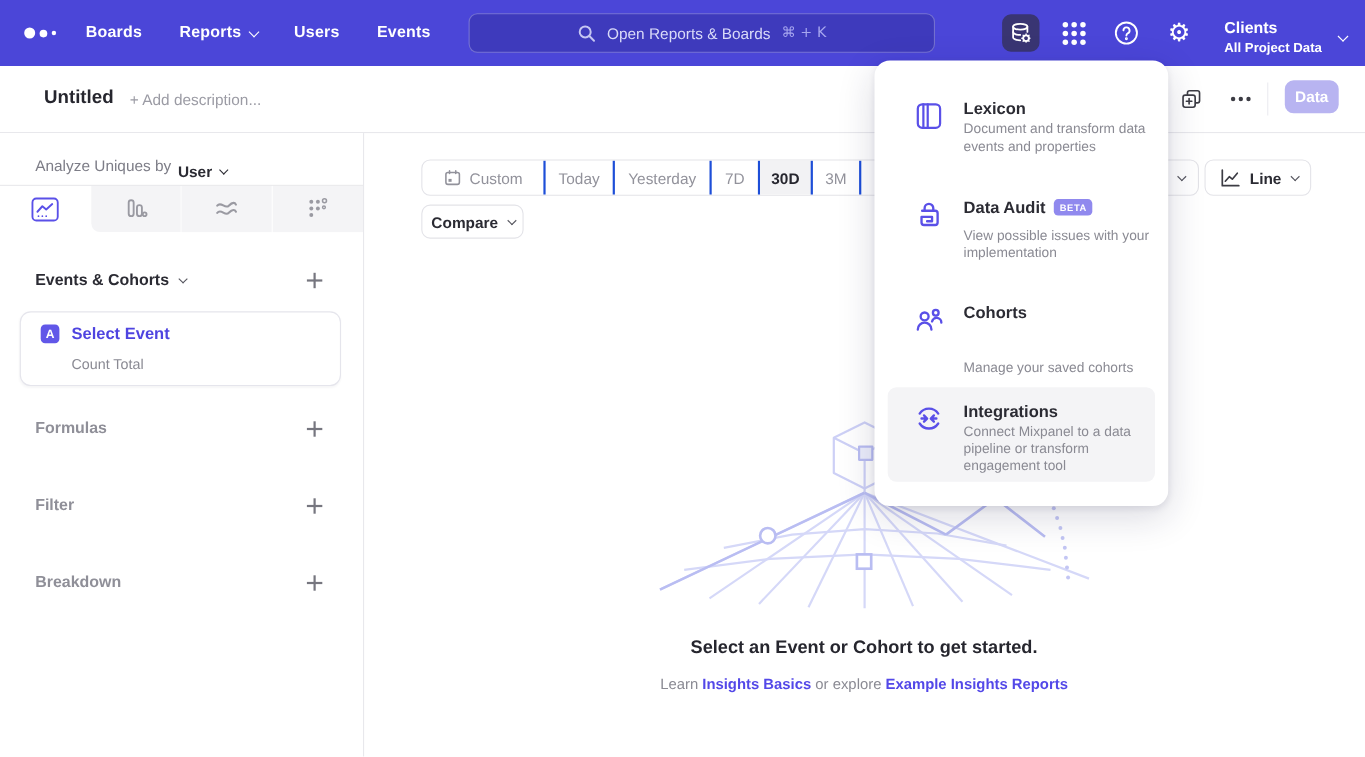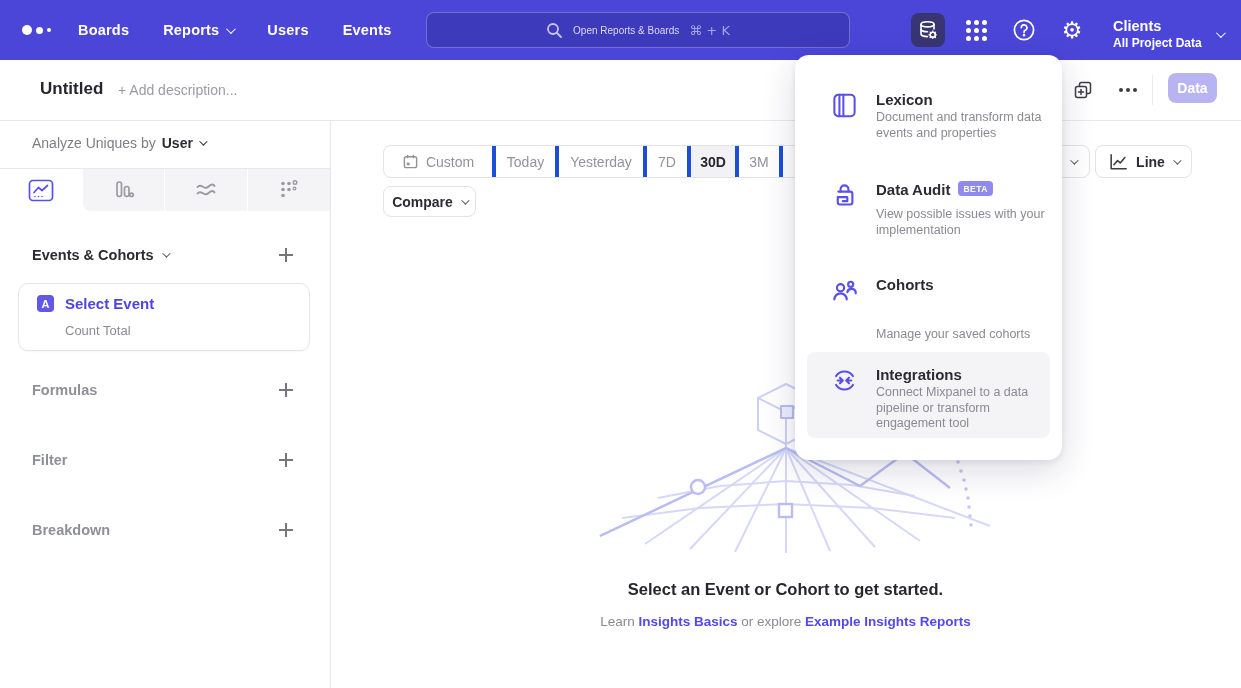--- a/index.html
+++ b/index.html
@@ -9,21 +9,21 @@
 
   
   .topnav { position:absolute; left:0; top:0; width:1241px; height:60px; background:#4b46d8; z-index:40; display:flex; align-items:center; }
   .logo { position:absolute; left:22px; top:0; height:60px; display:flex; align-items:center; gap:4px; }
   .logo i { display:block; border-radius:50%; background:#fff; }
   .logo .d1{width:10px;height:10px;} .logo .d2{width:7px;height:7px;} .logo .d3{width:4px;height:4px;}
   .nav-links { position:absolute; left:78px; top:0; height:60px; display:flex; align-items:center; gap:34px; }
   .nav-link { color:#ffffff; font-size:14.5px; font-weight:600; letter-spacing:.2px; display:flex; align-items:center; gap:7px; cursor:pointer; }
   .chev { width:7px; height:7px; border-right:1.8px solid currentColor; border-bottom:1.8px solid currentColor; transform:rotate(45deg) translateY(-2px); display:inline-block; }
   .navbar-search { position:absolute; left:426px; top:12px; width:424px; height:36px; background:rgba(20,16,90,.22); border:1px solid rgba(255,255,255,.28); border-radius:8px; display:flex; align-items:center; justify-content:center; gap:10px; color:#d9daf8; cursor:pointer; }
-  .navbar-search .q { font-size:10px; }
+  .navbar-search .q { font-size:14px; }
   .navbar-search .kbd { font-size:13px; color:#a7a6ef; font-family:"DejaVu Sans", sans-serif; }
   .nav-iconbtn { position:absolute; top:13px; width:34px; height:34px; border-radius:8px; display:flex; align-items:center; justify-content:center; color:#fff; cursor:pointer; }
   .nav-iconbtn.active { background:#393573; }
   .grid-dots { display:grid; grid-template-columns:repeat(3,5px); grid-template-rows:repeat(3,5px); gap:3px; }
   .grid-dots i { width:5px; height:5px; border-radius:50%; background:#fff; }
   .gear-glyph { font-family:"DejaVu Sans", sans-serif; font-size:23px; line-height:1; color:#fff; }
   .project { position:absolute; left:1113px; top:0; height:68px; display:flex; align-items:center; gap:14px; color:#fff; cursor:pointer; }
   .project .tx { display:flex; flex-direction:column; gap:2px; }
   .project .org { font-size:14.5px; font-weight:700; }
   .project .nm { font-size:12px; font-weight:700; }
@@ -37,21 +37,21 @@
   .hdr-divider { position:absolute; left:1152px; top:15px; width:1px; height:30px; background:#ececf0; }
   .save-btn { position:absolute; left:1168px; top:13px; width:49px; height:30px; border-radius:8px; background:#b8b4f1; color:#fff; font-size:14px; font-weight:600; display:flex; align-items:center; justify-content:center; cursor:default; }
 
   .divider-h { position:absolute; left:0; top:120px; width:1241px; height:1px; background:#e8e8ec; }
   .divider-v { position:absolute; left:330px; top:121px; width:1px; height:567px; background:#e8e8ec; }
 
   
   .panel { position:absolute; left:0; top:121px; width:330px; height:567px; background:#fff; }
   .analyze { position:absolute; left:32px; top:14px; display:flex; align-items:center; gap:6px; font-size:14px; }
   .analyze .lbl { color:#7d7d87; }
-  .analyze .val { color:#2b2b33; font-weight:700; display:flex; align-items:center; gap:6px; cursor:pointer; }
+  .analyze .val { color:#2b2b33; font-weight:700; display:flex; align-items:center; gap:6px; cursor:pointer;margin-top:13px; }
   .analyze .chev { border-width:1.6px; width:6px; height:6px; }
   .panel-div { position:absolute; left:0; top:47px; width:330px; height:1px; background:#e8e8ec; }
   .tabs { position:absolute; left:0; top:48px; width:330px; height:42px; display:flex; }
   .tab { width:82.5px; height:42px; background:#f4f4f6; display:flex; align-items:center; justify-content:center; cursor:pointer; border-right:1px solid #fff; color:#9a9aa2; }
   .tab:last-child { border-right:none; }
   .tab.active { background:#fff; color:#5a50e8; border-bottom-right-radius:8px; }
   .tab.r1 { border-bottom-left-radius:8px; }
 
   .sec-head { position:absolute; left:32px; display:flex; align-items:center; gap:8px; font-size:14.5px; font-weight:700; color:#2b2b33; cursor:pointer; }
   .sec-head .chev { width:6px; height:6px; border-width:1.7px; color:#55555e; }
@@ -62,21 +62,21 @@
 
   .event-card { position:absolute; left:18px; top:162px; width:292px; height:68px; background:#fff; border:1px solid #e5e5ec; border-radius:10px; box-shadow:0 1px 2px rgba(30,30,60,.04); cursor:pointer; }
   .abadge { position:absolute; left:18px; top:11px; width:17px; height:17px; border-radius:4px; background:#6157e8; color:#fff; font-size:11px; font-weight:700; display:flex; align-items:center; justify-content:center; }
   .ev-title { position:absolute; left:46px; top:11px; font-size:15px; font-weight:600; color:#4f44e0; }
   .ev-sub { position:absolute; left:46px; top:39px; font-size:13px; color:#8a8a93; }
 
   .soft-sec { position:absolute; left:32px; font-size:14.5px; font-weight:600; color:#8f8f98; }
 
   
   .seg { position:absolute; left:383px; top:145px; height:33px; display:flex; background:#fff; border:1px solid #e3e3e8; border-radius:8px; overflow:hidden; z-index:2; }
-  .seg-item { display:flex; align-items:center; justify-content:center; gap:7px; font-size:14px; color:#92929b; border-right:4px solid #1d4ed8; cursor:pointer; padding:0 2px; }
+  .seg-item { display:flex; align-items:center; justify-content:center; gap:7px; font-size:14px; color:#92929b; border-right:2px solid #1d4ed8; cursor:pointer; padding:0 2px; }
   .seg-item:last-child { border-right:none; }
   .seg-item.active { background:#f2f2f4; color:#26262e; font-weight:700; }
   .btn { position:absolute; background:#fff; border:1px solid #e3e3e8; border-radius:8px; display:flex; align-items:center; justify-content:center; gap:8px; font-size:14px; color:#2b2b33; cursor:pointer; z-index:2; }
   .btn .chev { width:6px; height:6px; border-width:1.7px; color:#55555e; }
   .compare-btn { left:383px; top:186px; width:93px; height:31px; font-weight:600; }
   .interval-btn { left:1008px; top:145px; width:82px; height:33px; justify-content:flex-end; padding-right:13px; z-index:1; }
   .line-btn { left:1095px; top:145px; width:97px; height:33px; font-weight:600; }
 
   
   .wireframe { position:absolute; left:560px; top:358px; z-index:1; }

